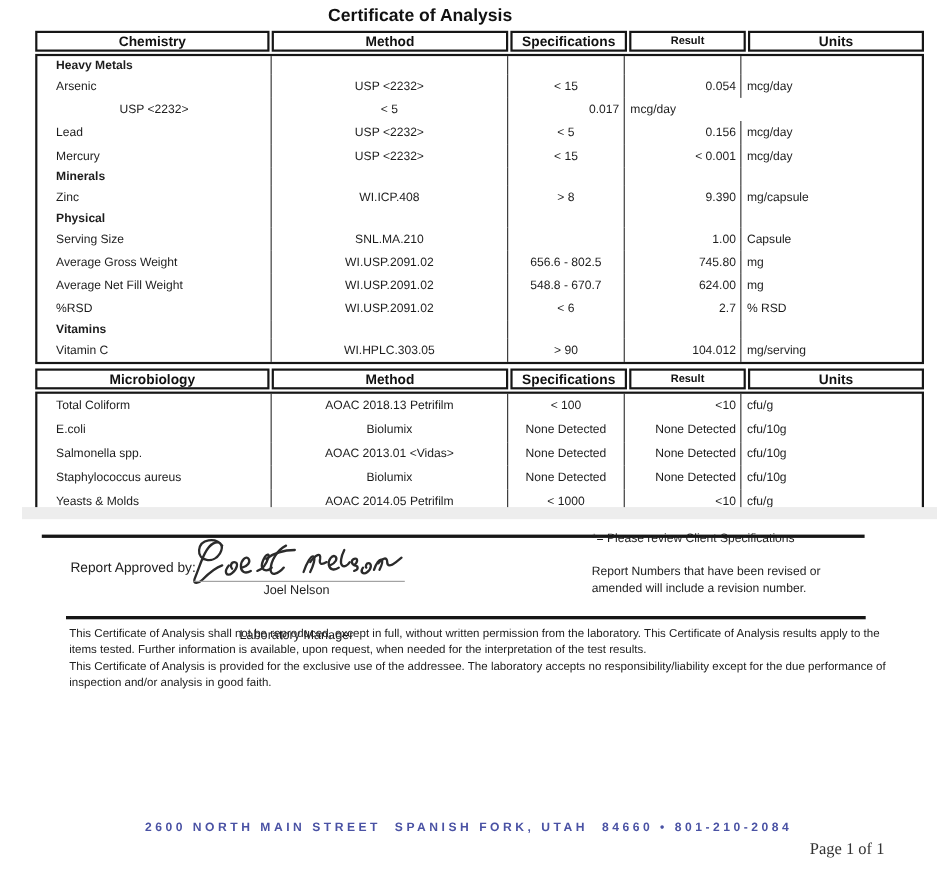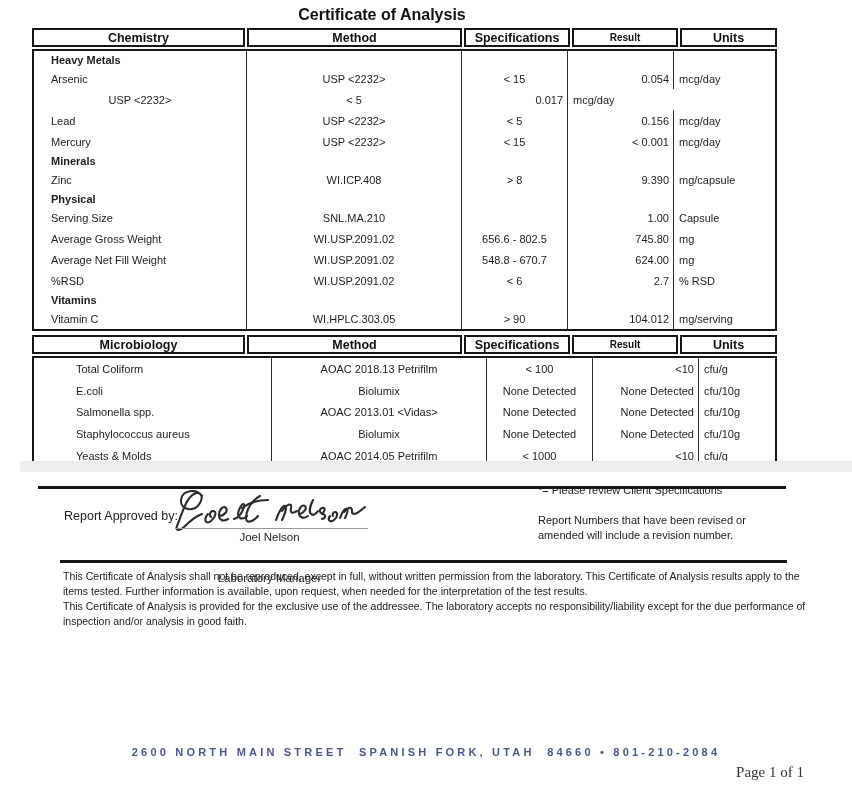--- a/index.html
+++ b/index.html
@@ -6,31 +6,31 @@
   html,body { background:#ffffff; }
   body {
     width:852px; height:805px; position:relative; overflow:hidden;
     font-family:"Liberation Sans", sans-serif; color:#1d1d1d;
   }
   .page-title {
     position:absolute; top:6px; left:0; width:764px; text-align:center;
     font-size:16px; font-weight:600; color:#111;
   }
   
-  .tbl { position:absolute; left:32px; width:745px; }
+  .tbl { position:absolute; left:32px; width:808px; }
   .t-head { display:grid; grid-template-columns:213px 215px 106px 106px 1fr; gap:2px; }
   .t-hcell {
     border:2px solid #161616; height:19px; display:flex; align-items:center; justify-content:center;
     font-weight:bold; font-size:12.5px; color:#111;
   }
   .t-hcell.col3 { font-size:10px; }
   .t-body { border:2px solid #161616; margin-top:2px; }
   .t-row { display:grid; grid-template-columns:213px 215px 106px 106px 1fr; }
   .t-row.item { height:21px; }
-  .tbl.micro .t-row.item { height:21.8px;margin-left:25px; }
+  .tbl.micro .t-row.item { height:21.8px; }
   .t-row.section { height:17px; }
   .t-cell { display:flex; align-items:center; font-size:11px; overflow:hidden; white-space:nowrap; }
   .t-cell:not(:last-child) { border-right:1.4px solid #2b2b2b; }
   .t-cell.col0 { padding-left:17px; justify-content:flex-start; }
   .t-row.section .t-cell.col0 { font-weight:bold; }
   .t-cell.col1, .t-cell.col2 { justify-content:center; }
   .t-cell.col3 { justify-content:flex-end; padding-right:4px; }
   .t-cell.col4 { padding-left:5px; justify-content:flex-start; }
   .tbl.chem  { top:28px; }
   .tbl.micro { top:335px; }

